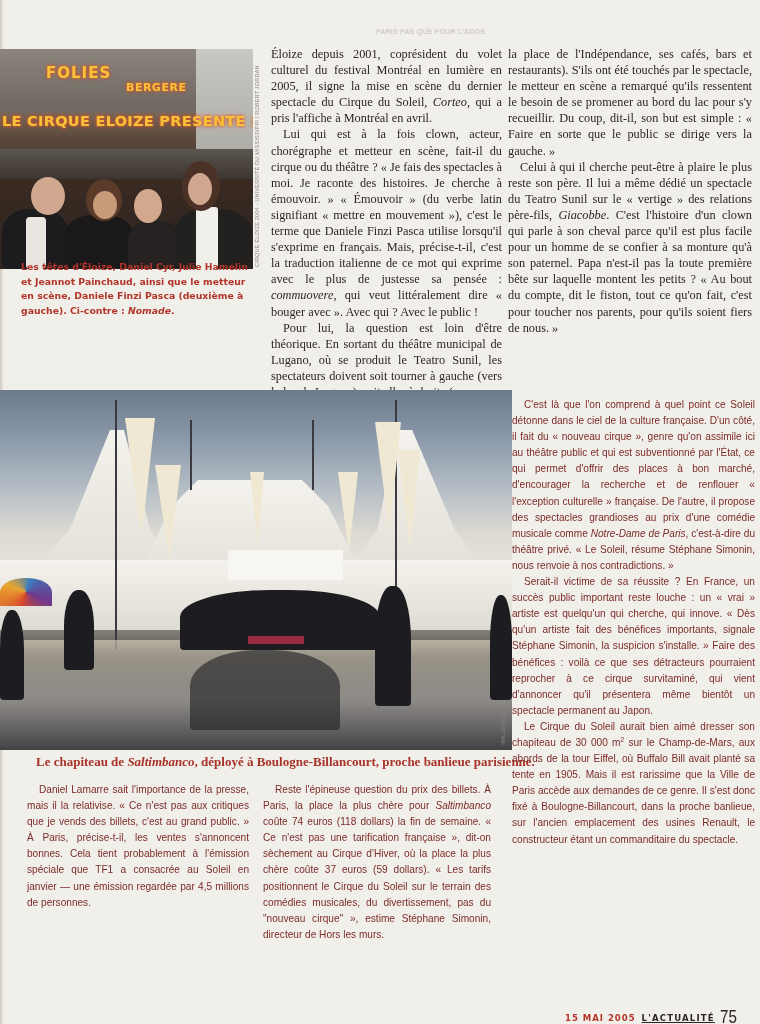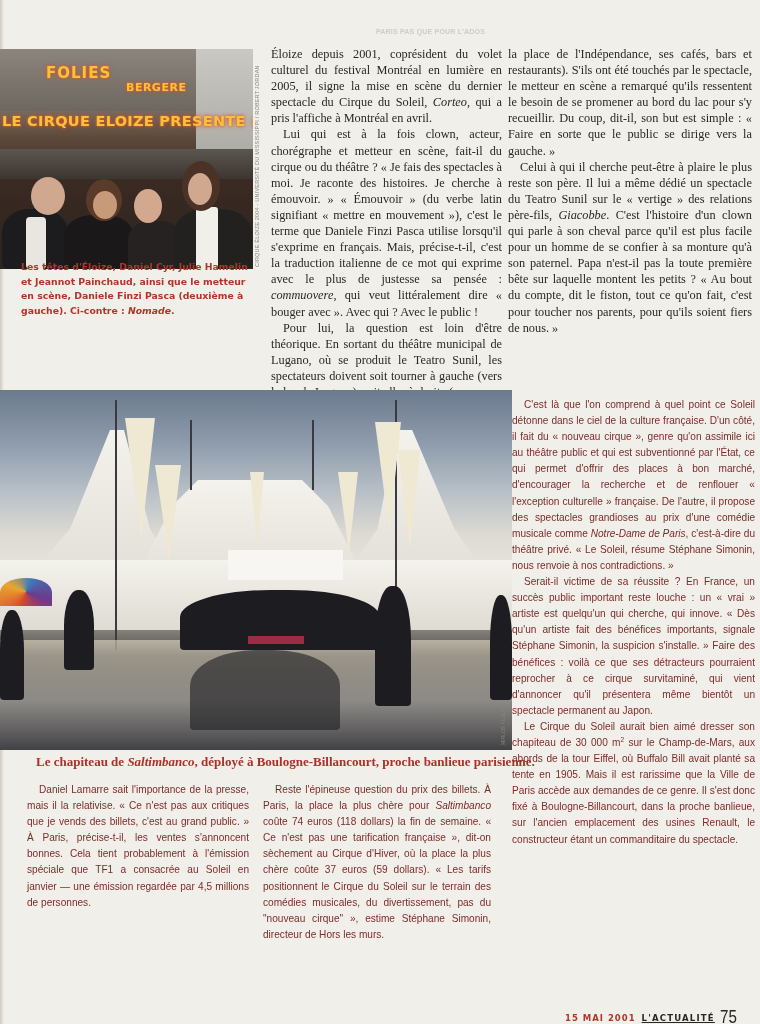--- a/index.html
+++ b/index.html
@@ -196,14 +196,14 @@
 
 <div class="abs sans-col colB1">
   <p class="ind">Daniel Lamarre sait l'importance de la presse, mais il la relativise. « Ce n'est pas aux critiques que je vends des billets, c'est au grand public. » À Paris, précise-t-il, les ventes s'annoncent bonnes. Cela tient probablement à l'émission spéciale que TF1 a consacrée au Soleil en janvier — une émission regardée par 4,5 millions de personnes.</p>
 </div>
 
 <div class="abs sans-col colB2">
   <p class="ind"><span>Reste l'épineuse question du prix des billets. À Paris, la place la plus chère pour </span><i>Saltimbanco</i><span> coûte 74 euros (118 dollars) la fin de semaine. « Ce n'est pas une tarification française », dit-on sèchement au Cirque d'Hiver, où la place la plus chère coûte 37 euros (59 dollars). « Les tarifs positionnent le Cirque du Soleil sur le terrain des comédies musicales, du divertissement, pas du "nouveau cirque" », estime Stéphane Simonin, directeur de Hors les murs.</span></p>
 </div>
 
 <div class="abs footer">
-  <span class="date">15 MAI 2001</span><span class="mag">L'ACTUALITÉ</span><span class="pg">75</span>
+  <span class="date">15 MAI 2005</span><span class="mag">L'ACTUALITÉ</span><span class="pg">75</span>
 </div>
 
 </body></html>

